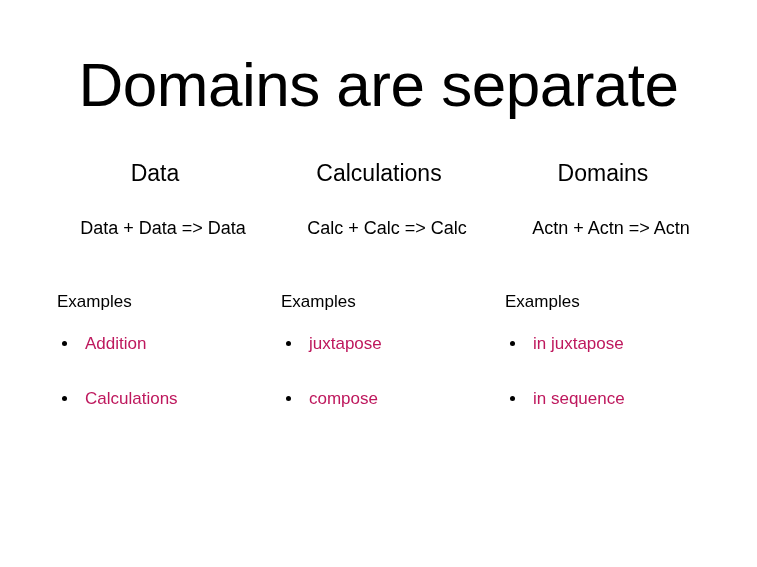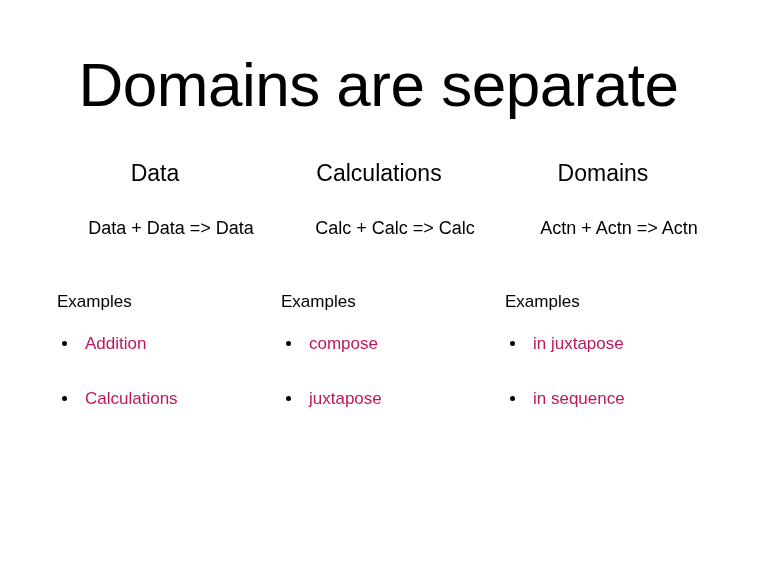--- a/index.html
+++ b/index.html
@@ -58,21 +58,21 @@
     text-align: center;
     font-size: 23px;
     line-height: 30px;
     font-weight: 400;
     color: #000000;
     white-space: nowrap;
   }
   .col-formula {
     position: absolute;
     top: 58px;
-    left: 16px;
+    left: 8px;
     width: 224px;
     text-align: center;
     font-size: 18px;
     line-height: 24px;
     font-weight: 400;
     color: #000000;
     white-space: nowrap;
   }
   .col-examples-label {
     position: absolute;
@@ -140,25 +140,25 @@
       </ul>
     </div>
 
     <div class="column column-2">
       <div class="col-header">Calculations</div>
       <div class="col-formula">Calc + Calc =&gt; Calc</div>
       <div class="col-examples-label">Examples</div>
       <ul class="bullet-list">
         <li class="bullet-item">
           <span class="bullet-dot"></span>
-          <span>compose</span>
+          <span>juxtapose</span>
         </li>
         <li class="bullet-item">
           <span class="bullet-dot"></span>
-          <span>juxtapose</span>
+          <span>compose</span>
         </li>
       </ul>
     </div>
 
     <div class="column column-3">
       <div class="col-header">Domains</div>
       <div class="col-formula">Actn + Actn =&gt; Actn</div>
       <div class="col-examples-label">Examples</div>
       <ul class="bullet-list">
         <li class="bullet-item">

